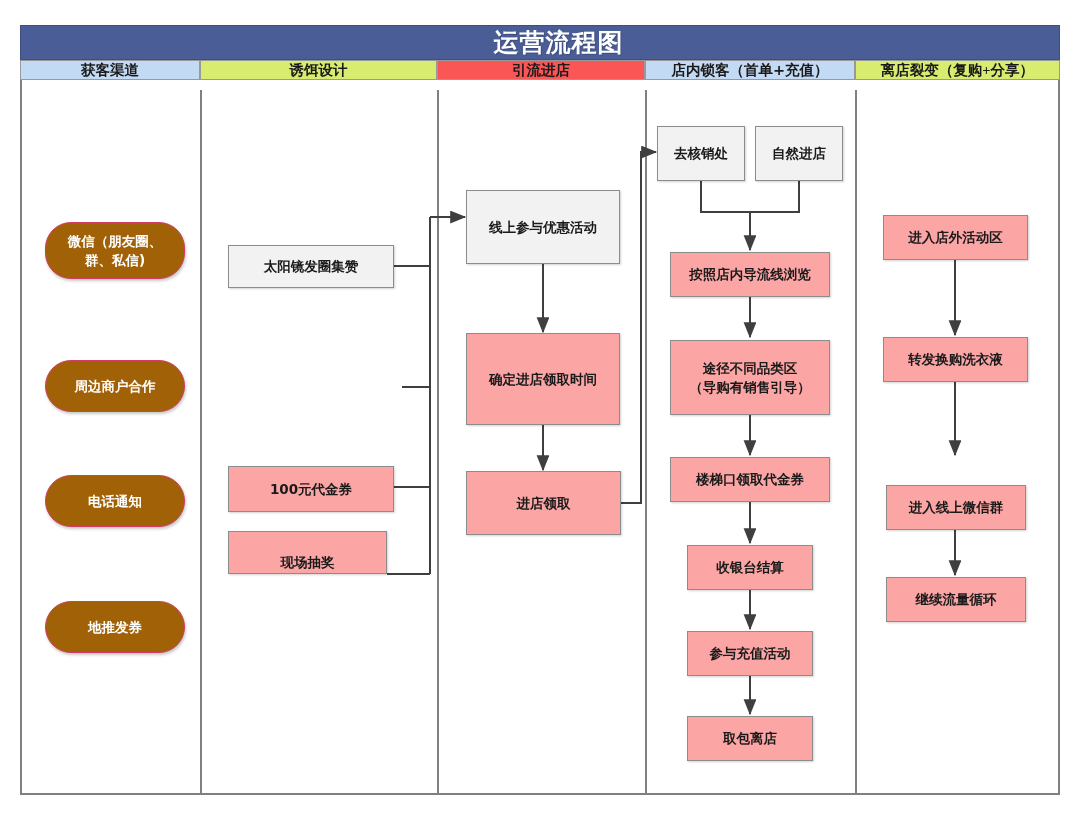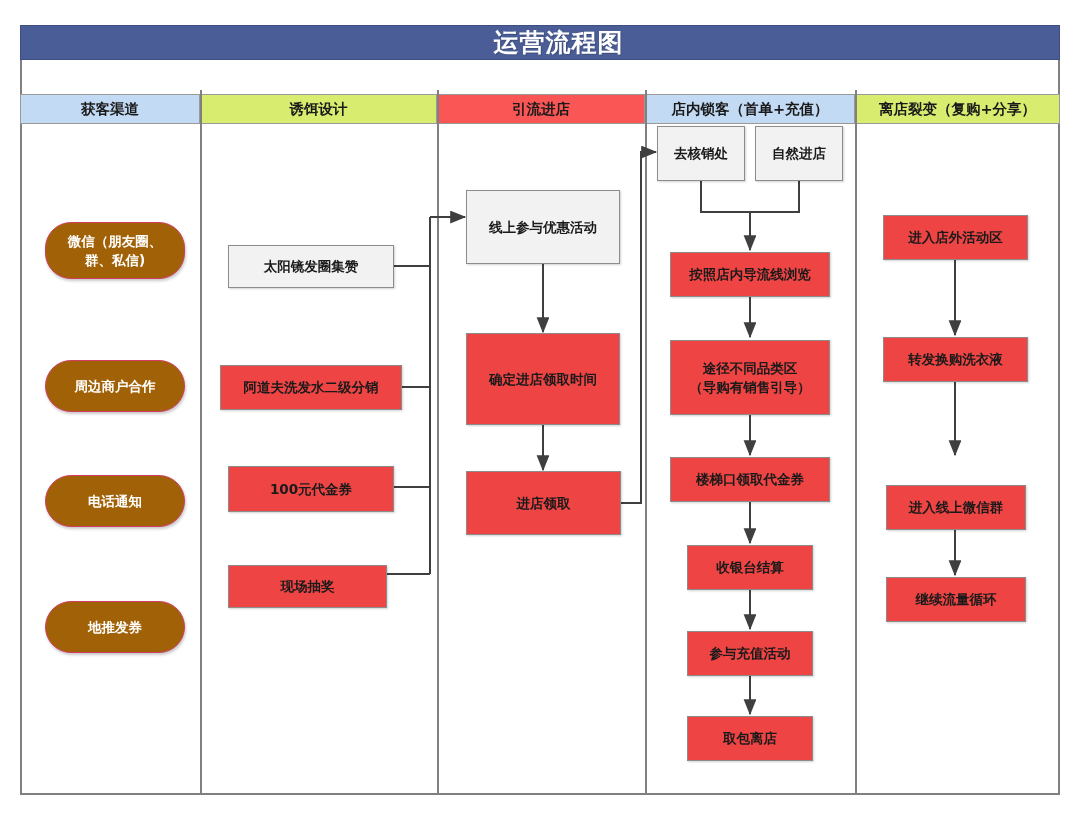--- a/index.html
+++ b/index.html
@@ -46,46 +46,45 @@
     color: #ffffff;
     font-size: 25px;
     font-weight: bold;
     letter-spacing: 1px;
     text-shadow: 1px 1px 0 rgba(0,0,0,.18);
   }
   
   .hdr {
     position: absolute;
     top: 60px;
-    height: 30px;
+    height: 20px;
     box-sizing: border-box;
     border: 1px solid #999999;
     display: flex;
     align-items: center;
     justify-content: center;
     font-size: 14.5px;
     font-weight: bold;
     color: #1a1a1a;
     white-space: nowrap;
-    margin-top: 34px;
   }
   
   .col-sep {
     position: absolute;
     top: 90px;
     width: 0;
     height: 705px;
     border-left: 2px solid #808080;
   }
   
   .box {
     position: absolute;
     box-sizing: border-box;
     border: 1px solid #8c8c8c;
-    background: #ef4444;
+    background: #fca5a5;
     display: flex;
     align-items: center;
     justify-content: center;
     text-align: center;
     font-size: 13.5px;
     font-weight: bold;
     color: #1a1a1a;
     line-height: 1.35;
     box-shadow: 1px 1px 2px rgba(0,0,0,.18);
     padding: 2px 4px;
@@ -135,21 +134,21 @@
   </div>
   <div class="hdr" id="hdr1" style="left:200px; width:237px; background:#d8ec6f;">
     <span>诱饵设计</span>
   </div>
   <div class="hdr" id="hdr2" style="left:437px; width:208px; background:#fb5656;">
     <span>引流进店</span>
   </div>
   <div class="hdr" id="hdr3" style="left:645px; width:210px; background:#c3daf4;">
     <span>店内锁客（首单+充值）</span>
   </div>
-  <div class="hdr" id="hdr4" style="left:855px; width:205px; background:#d8ec6f;">
+  <div class="hdr" id="hdr4" style="left:855px; width:205px; background:#d8ec6f;font-family:Liberation Serif, serif;">
     <span>离店裂变（复购+分享）</span>
   </div>
 
   <div class="col-sep" style="left:200px;"></div>
   <div class="col-sep" style="left:437px;"></div>
   <div class="col-sep" style="left:645px;"></div>
   <div class="col-sep" style="left:855px;"></div>
 
   <svg id="wires" viewBox="0 0 1080 820" xmlns="http://www.w3.org/2000/svg">
     <defs>
@@ -197,27 +196,24 @@
   <div class="pill" style="left:45px; top:475px; width:140px; height:52px;">
     <span>电话通知</span>
   </div>
   <div class="pill" style="left:45px; top:601px; width:140px; height:52px;">
     <span>地推发券</span>
   </div>
 
   <div class="box gray" style="left:228px; top:245px; width:166px; height:43px;">
     <span>太阳镜发圈集赞</span>
   </div>
-  <div class="box" style="left:220px; top:365px; width:182px; height:45px;">
-    <span>阿道夫洗发水二级分销</span>
-  </div>
   <div class="box" style="left:228px; top:466px; width:166px; height:46px;">
     <span>100元代金券</span>
   </div>
-  <div class="box" style="left:228px; top:565px; width:159px; height:43px;">
+  <div class="box" style="left:228px; top:531px; width:159px; height:43px;align-items:flex-end;">
     <span>现场抽奖</span>
   </div>
 
   <div class="box gray" style="left:466px; top:190px; width:154px; height:74px;">
     <span>线上参与优惠活动</span>
   </div>
   <div class="box" style="left:466px; top:333px; width:154px; height:92px;">
     <span>确定进店领取时间</span>
   </div>
   <div class="box" style="left:466px; top:471px; width:155px; height:64px;">

